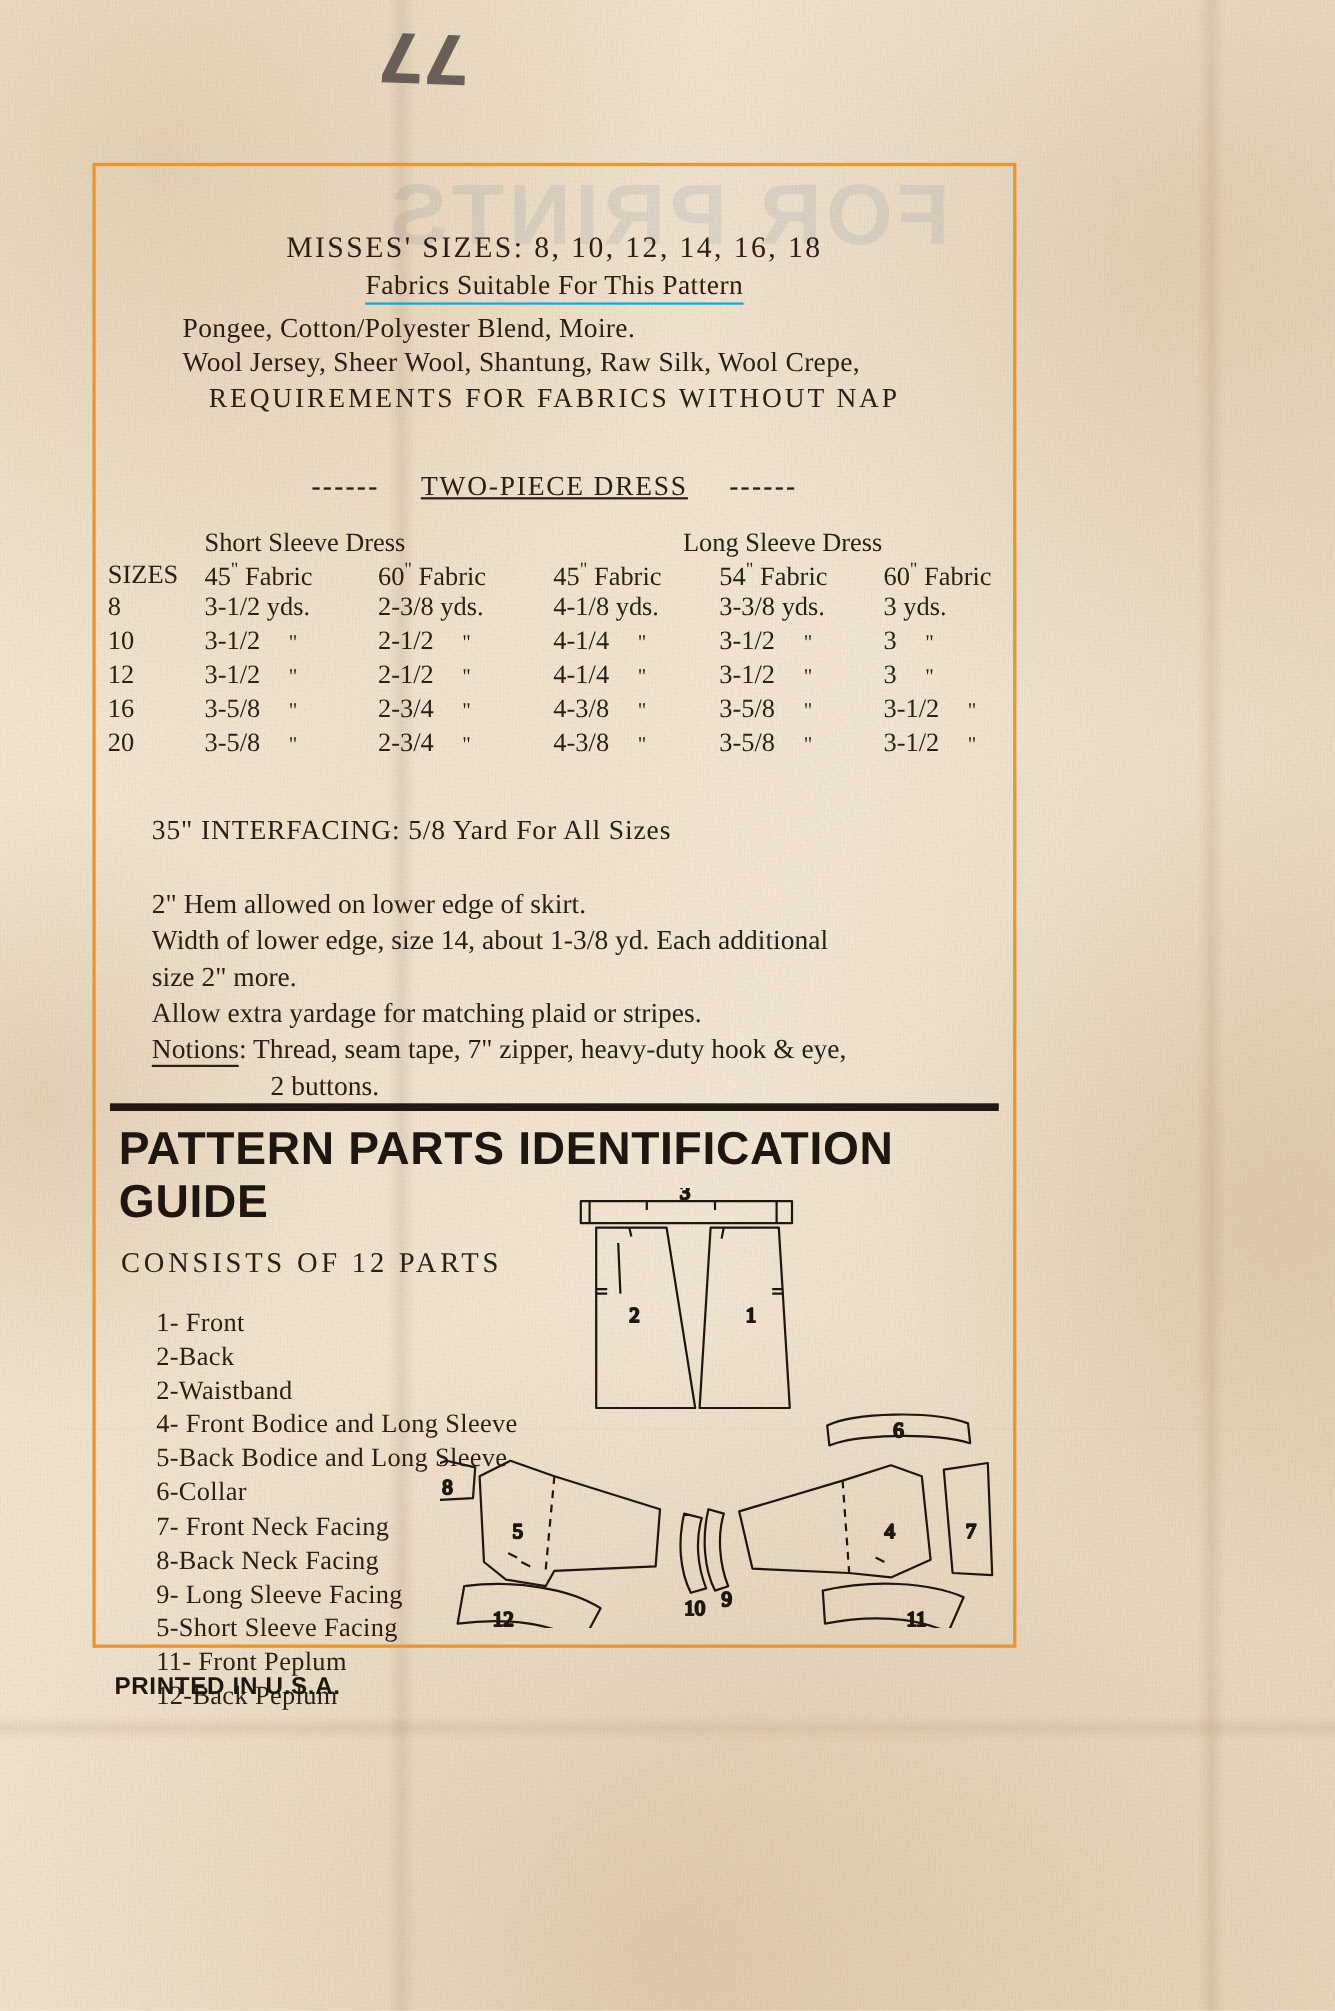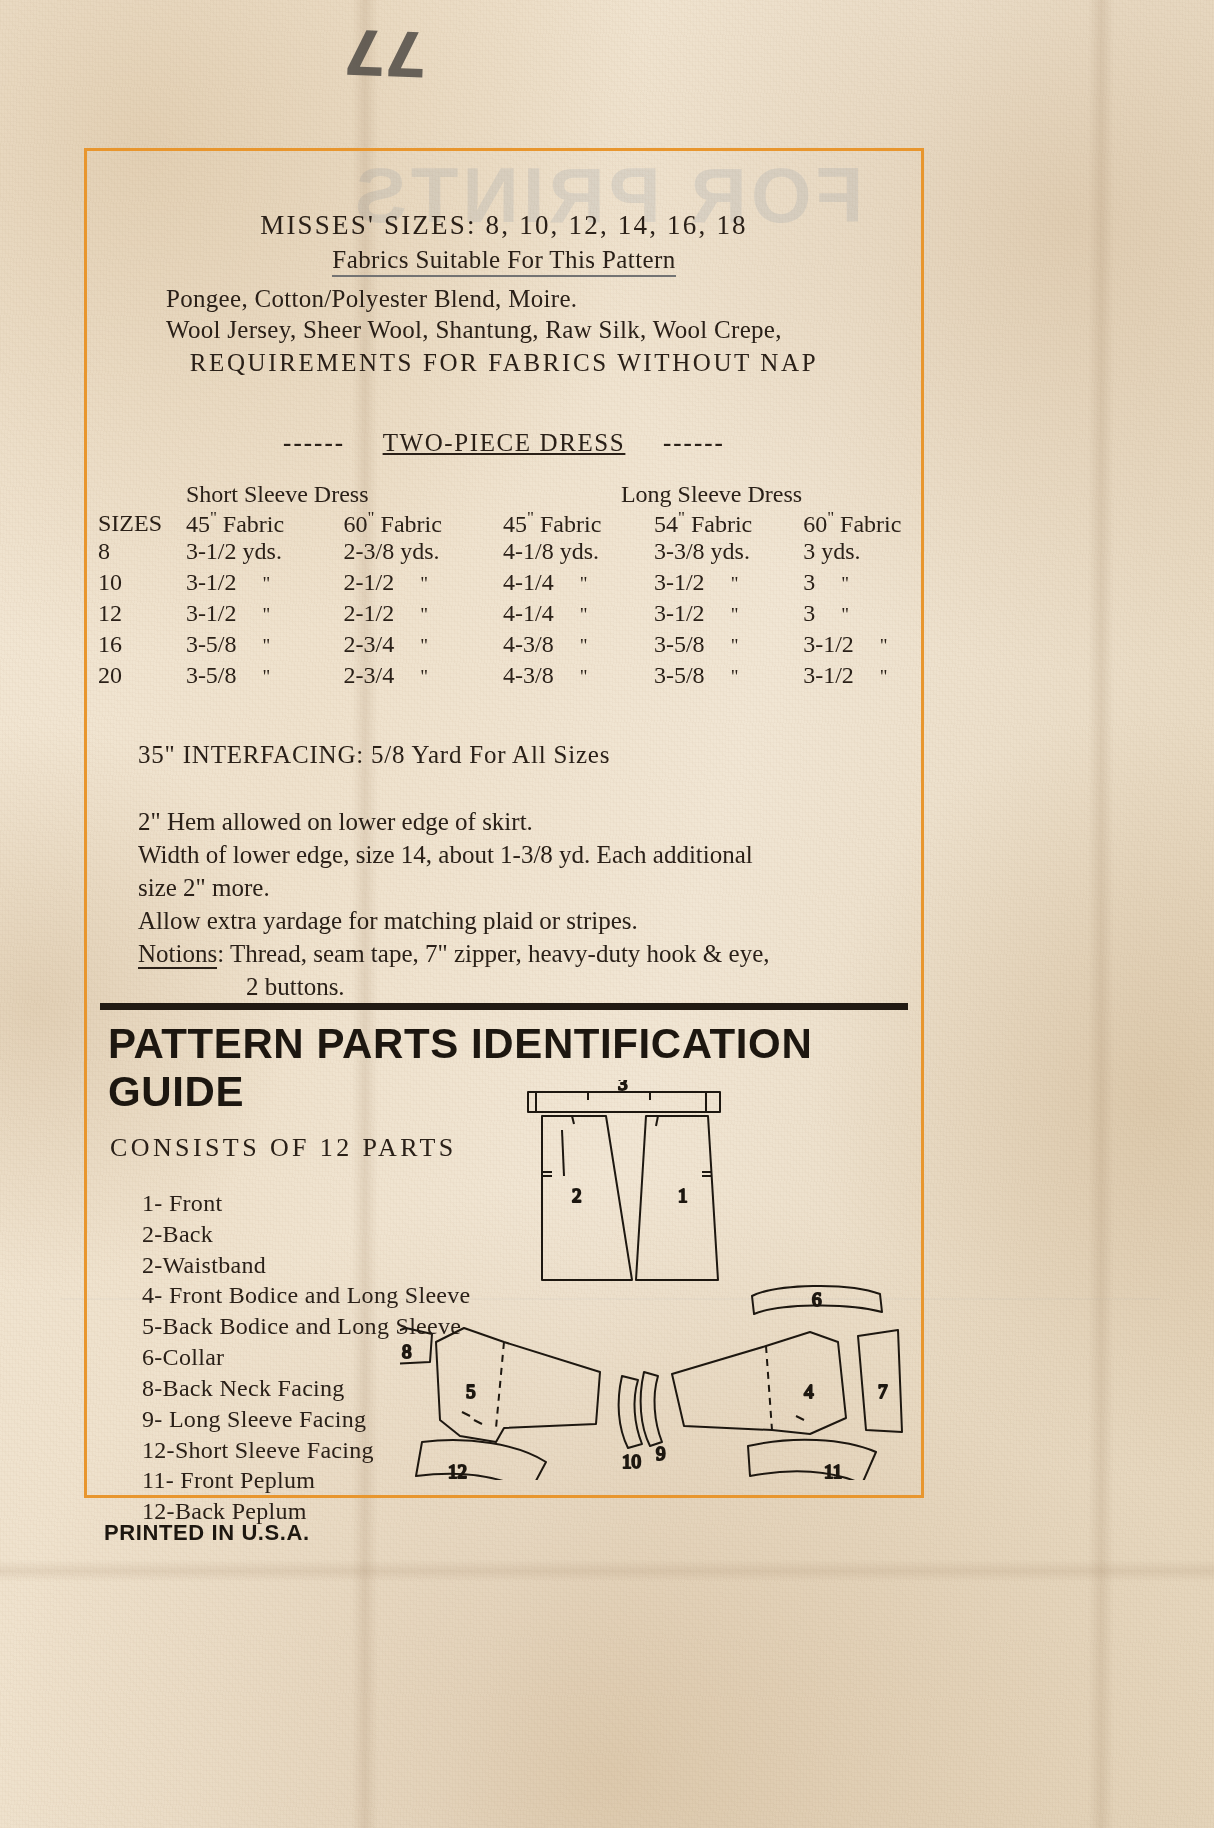--- a/index.html
+++ b/index.html
@@ -69,21 +69,21 @@
 
   
   #upper{position:absolute;left:88px;top:152px;width:832px;}
   .ctr{text-align:center;}
   .sizes-line{
     font-family:"Liberation Serif", serif;
     font-size:27px;letter-spacing:2.2px;margin-top:58px;font-weight:400;
   }
   .fabrics-head{
     font-size:25px;margin-top:5px;letter-spacing:.4px;
-    display:inline-block;border-bottom:2px solid #737373;padding-bottom:1px;
+    display:inline-block;border-bottom:2px solid #0ea5e9;padding-bottom:1px;
   }
   .fabric-list{
     font-size:25px;line-height:1.24;margin-top:6px;text-align:left;
     padding-left:78px;letter-spacing:.3px;
   }
   .req-line{
     font-size:25px;letter-spacing:2.6px;margin-top:4px;
   }
 
   
@@ -272,23 +272,24 @@
 <div id="divider"></div>
 <div id="parts-title">PATTERN PARTS IDENTIFICATION GUIDE</div>
 <div id="consists">CONSISTS OF 12 PARTS</div>
 <div id="parts-list">
     <div>1- Front</div>
     <div>2-Back</div>
     <div>2-Waistband</div>
     <div>4- Front Bodice and Long Sleeve</div>
     <div>5-Back Bodice and Long Sleeve</div>
     <div>6-Collar</div>
+    <div>7- Front Neck Facing</div>
     <div>8-Back Neck Facing</div>
     <div>9- Long Sleeve  Facing</div>
-    <div>12-Short Sleeve  Facing</div>
+    <div>5-Short Sleeve  Facing</div>
     <div>11- Front Peplum</div>
     <div>12-Back Peplum</div>
   </div>
 
 <div id="diagram">
 <svg width="560" height="400" viewBox="0 0 560 400" fill="none" stroke="#1d1710" stroke-width="2" stroke-linejoin="round">
 
   <path d="M128 12 L320 12 L320 32 L128 32 Z"></path>
   <path d="M136 12 L136 32 M188 12 L188 20 M250 12 L250 20 M306 12 L306 32"></path>
   <text class="pn" x="218" y="10">3</text>

